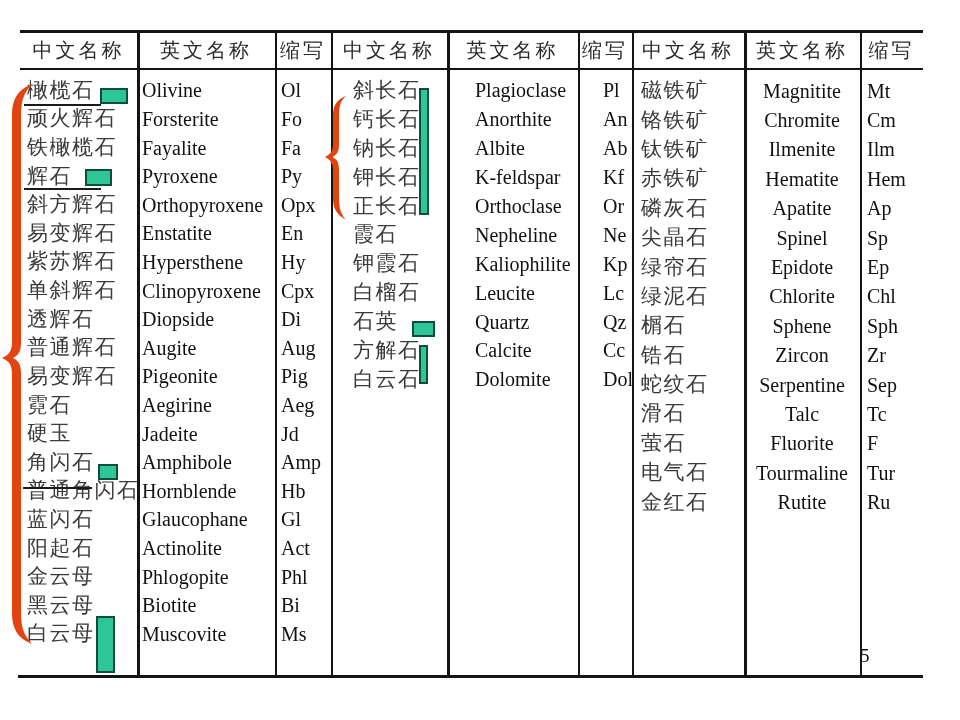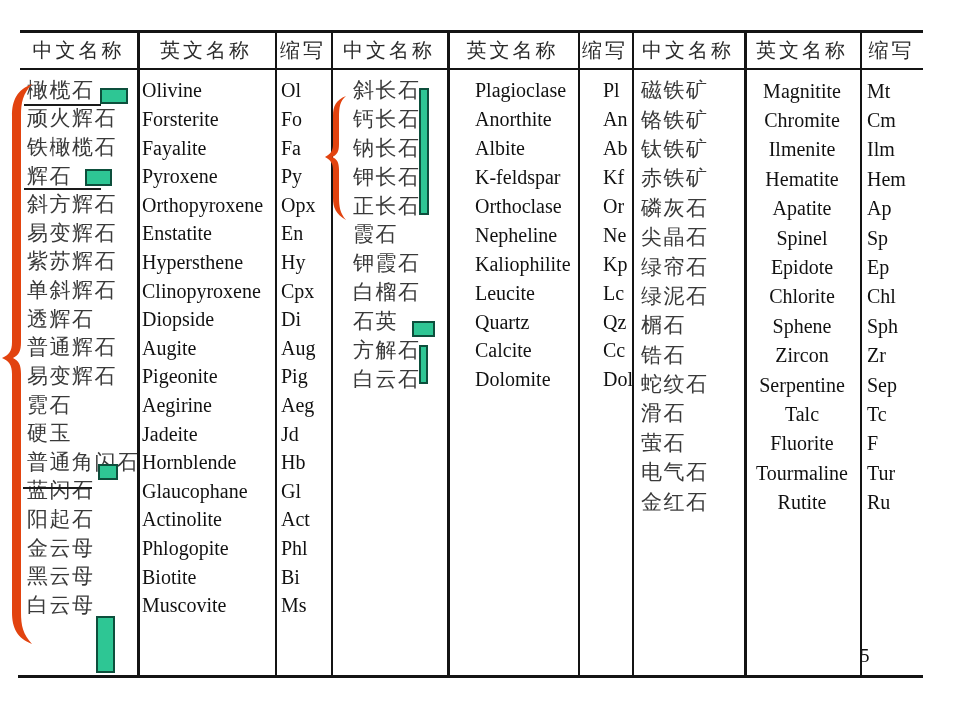--- a/index.html
+++ b/index.html
@@ -133,20 +133,25 @@
         <div class="cell cn">霓石</div>
         <div class="cell en">Aegirine</div>
         <div class="cell ab">Aeg</div>
       </div>
       <div class="row">
         <div class="cell cn">硬玉</div>
         <div class="cell en">Jadeite</div>
         <div class="cell ab">Jd</div>
       </div>
       <div class="row">
+        <div class="cell cn">角闪石</div>
+        <div class="cell en">Amphibole</div>
+        <div class="cell ab">Amp</div>
+      </div>
+      <div class="row">
         <div class="cell cn">普通角闪石</div>
         <div class="cell en">Hornblende</div>
         <div class="cell ab">Hb</div>
       </div>
       <div class="row">
         <div class="cell cn">蓝闪石</div>
         <div class="cell en">Glaucophane</div>
         <div class="cell ab">Gl</div>
       </div>
       <div class="row">

